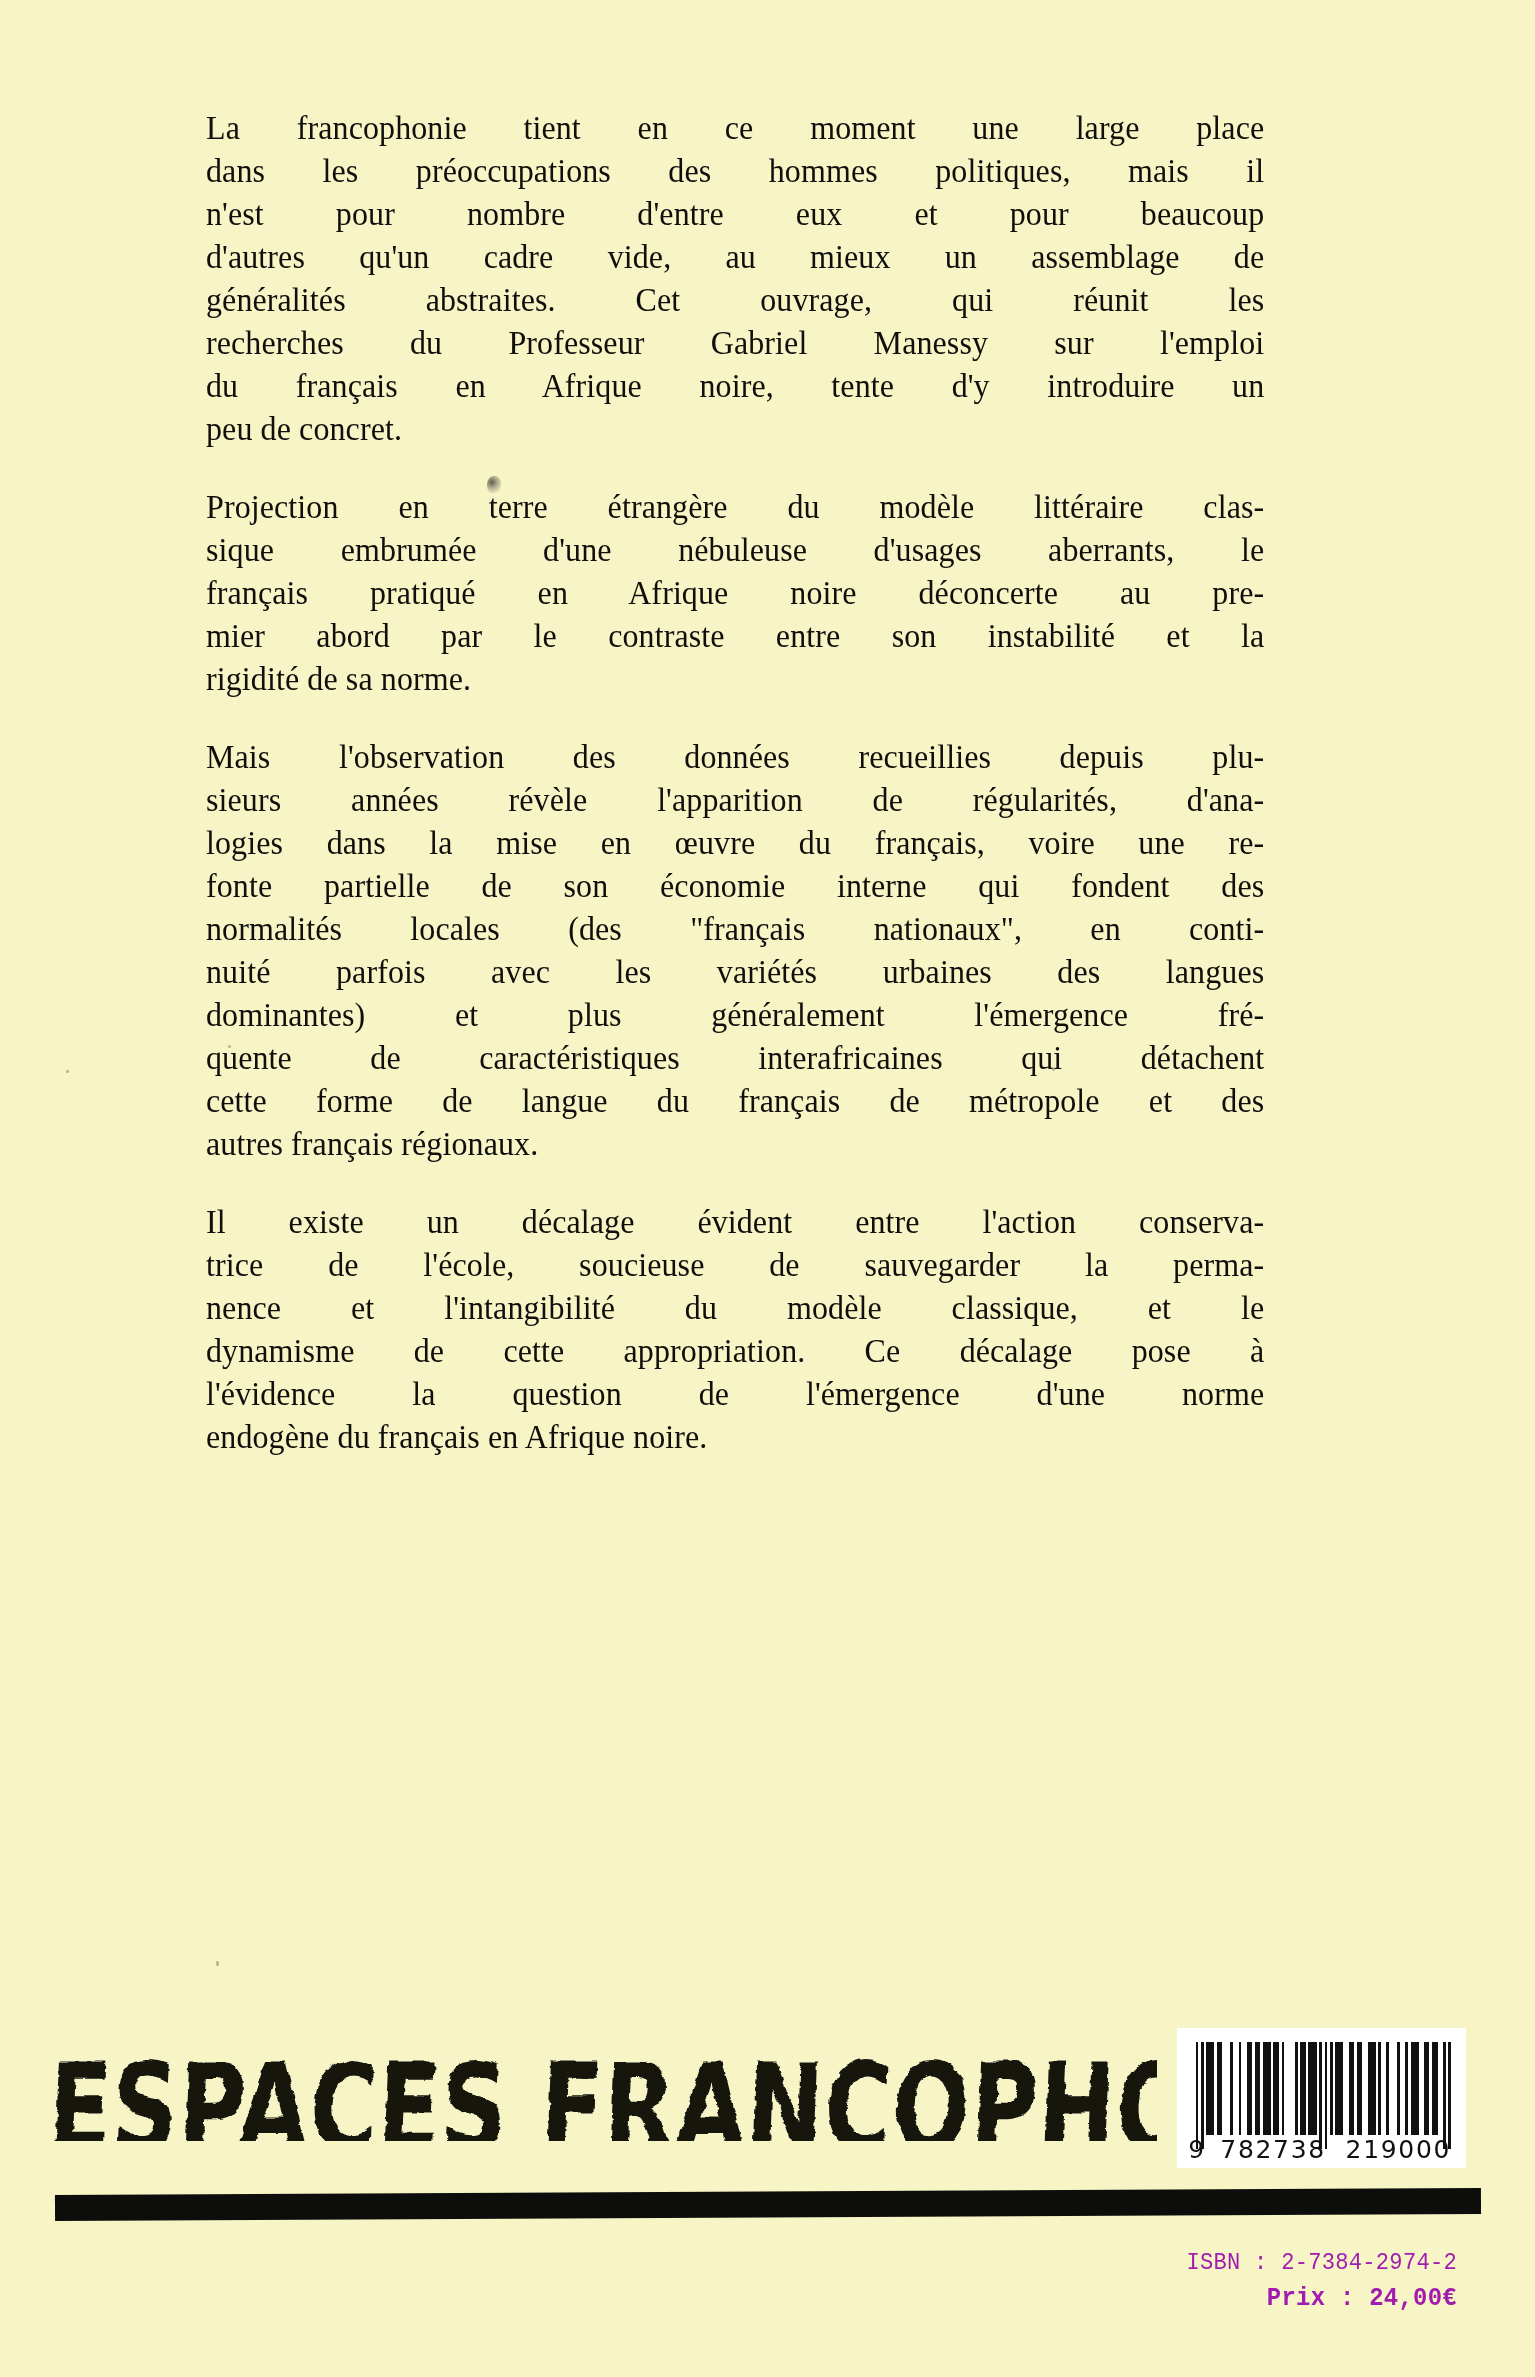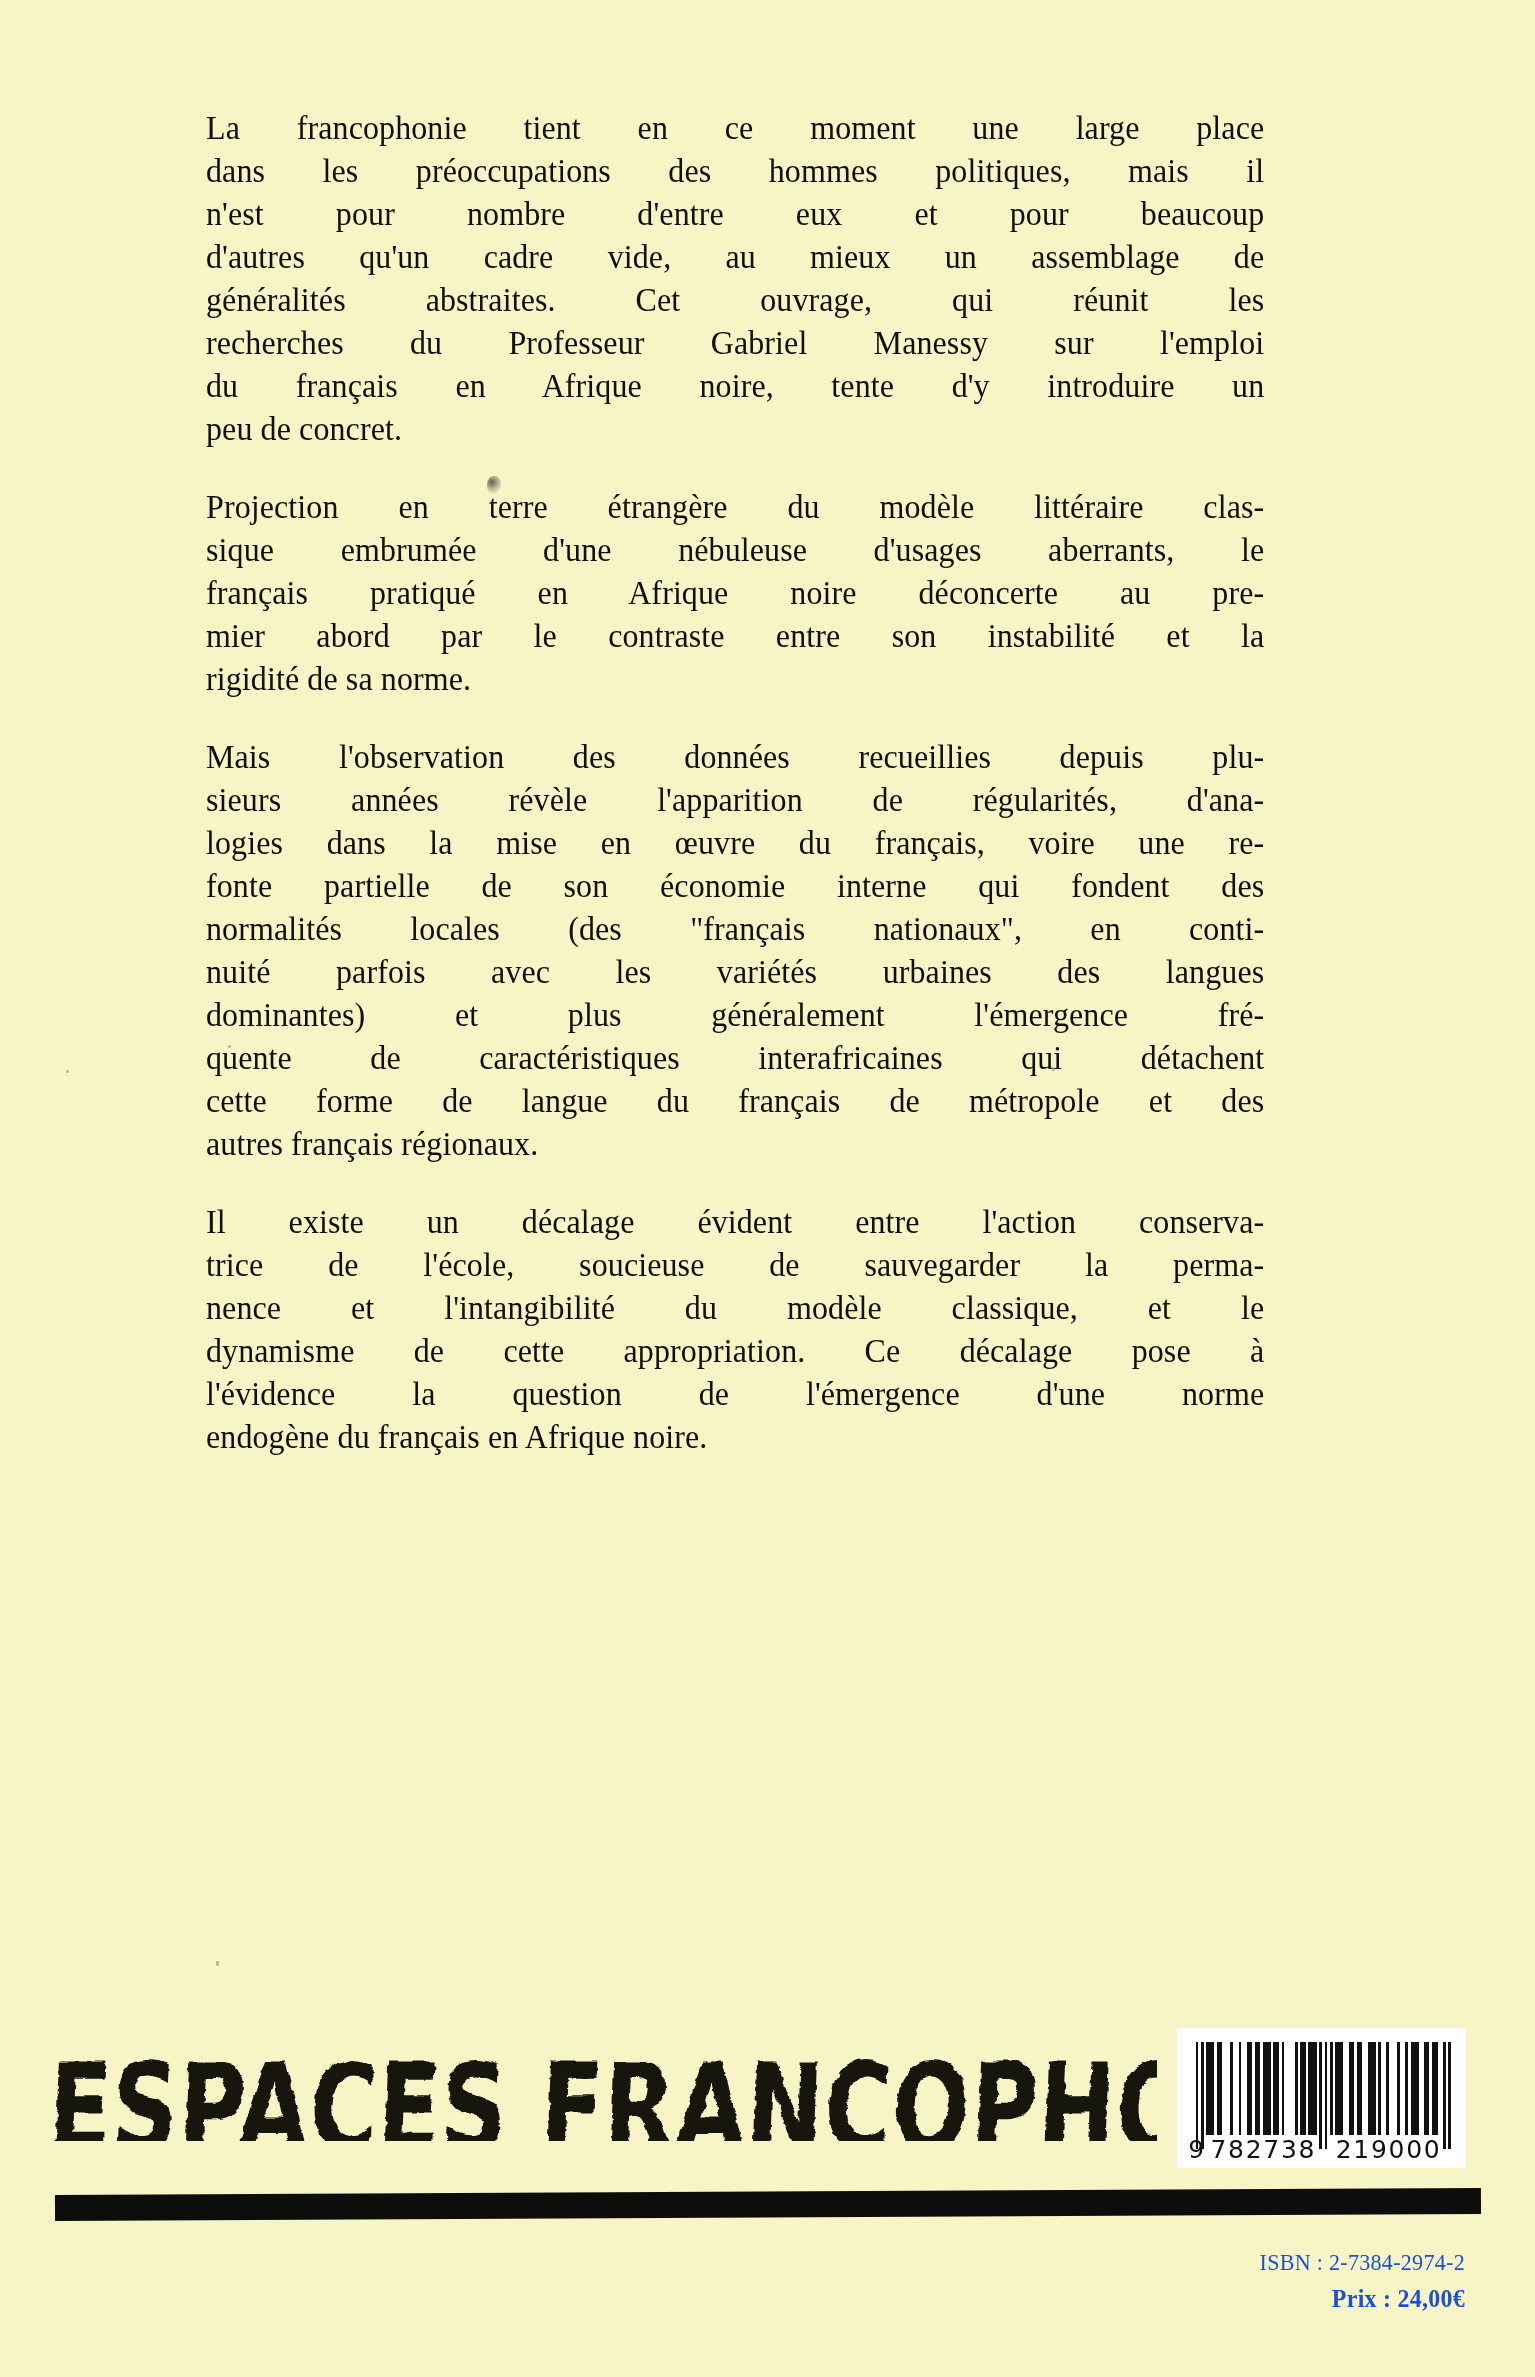--- a/index.html
+++ b/index.html
@@ -116,44 +116,45 @@
     display: flex;
     align-items: center;
   }
   #barcode-digits .d-lead {
     width: 28.5px;
     text-align: center;
   }
   #barcode-digits .d-left,
   #barcode-digits .d-right {
     flex: 1;
+    text-align: center;
     letter-spacing: 1.7px;
   }
 
   
   #black-rule {
     position: absolute;
     left: 55px;
     top: 2195px;
     width: 1426px;
     height: 26px;
     background: #0d0d0b;
     transform: rotate(-0.28deg);
     transform-origin: left center;
   }
 
   
   #colophon {
     position: absolute;
-    right: 70px;
+    right: 78px;
     top: 2245px;
     width: 520px;
     text-align: right;
-    font-family: Liberation Serif, serif;
-    color: #1d4ed8;
+    font-family: Liberation Mono, monospace;
+    color: #a21caf;
   }
   #colophon .isbn {
     font-size: 24px;
     letter-spacing: 0.3px;
     line-height: 35px;
     transform: scaleX(0.92);
     transform-origin: right center;
   }
   #colophon .price {
     font-size: 26px;

